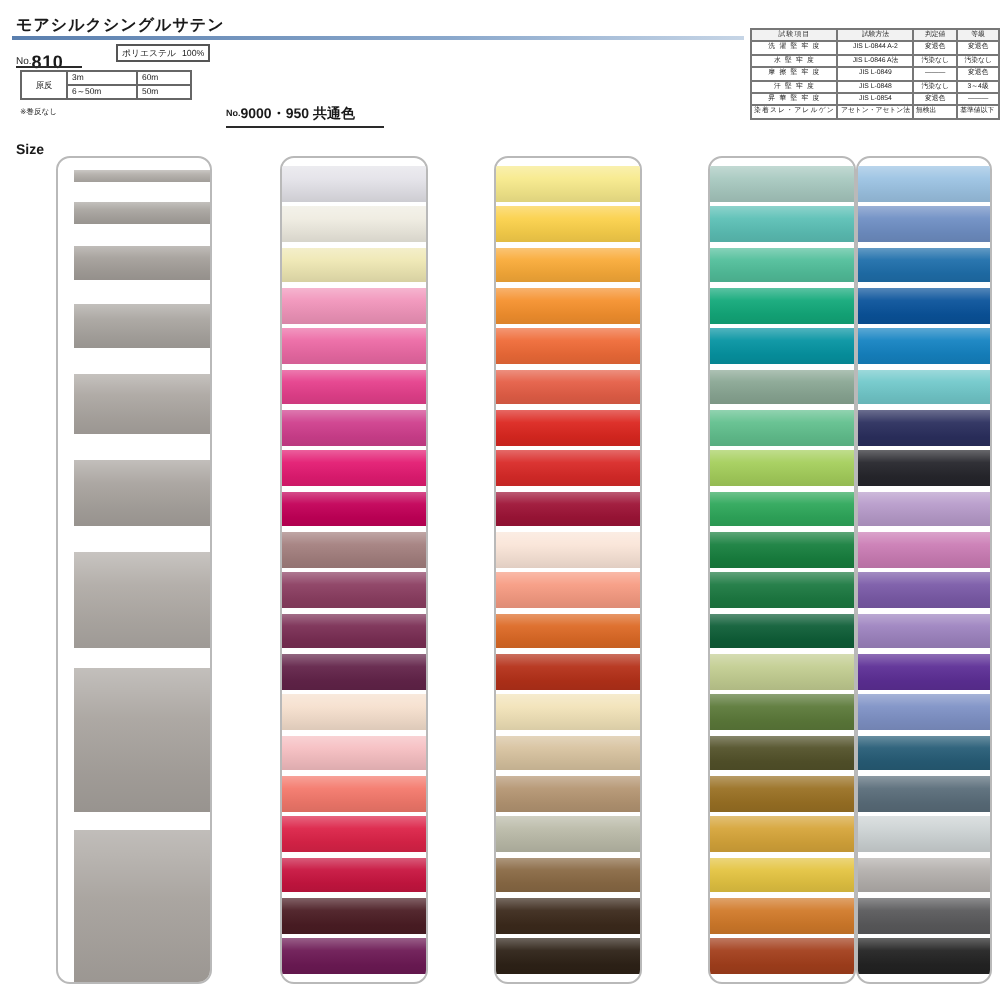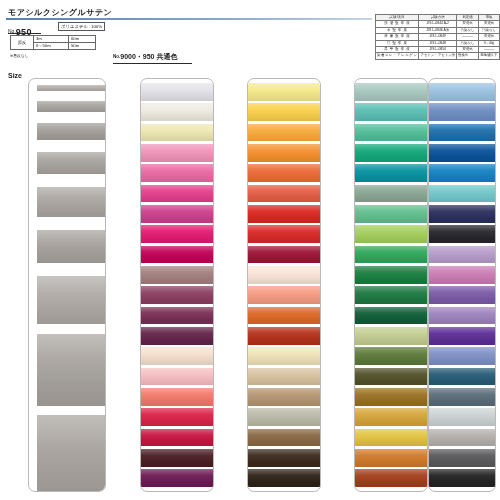--- a/index.html
+++ b/index.html
@@ -112,21 +112,21 @@
     pointer-events:none;
   }
 </style>
 </head>
 <body>
 
 <div id="page-title">モアシルクシングルサテン</div>
 <div id="title-rule"></div>
 
 <div id="sku-block">
-  <span id="sku-no">No.</span><span id="sku-num">950</span>
+  <span id="sku-no">No.</span><span id="sku-num">810</span>
 </div>
 <div id="sku-underline"></div>
 
 <div id="material-badge">
   <span>ポリエステル</span>
   <span>100%</span>
 </div>
 
 <table id="spec-table">
   <tbody>

